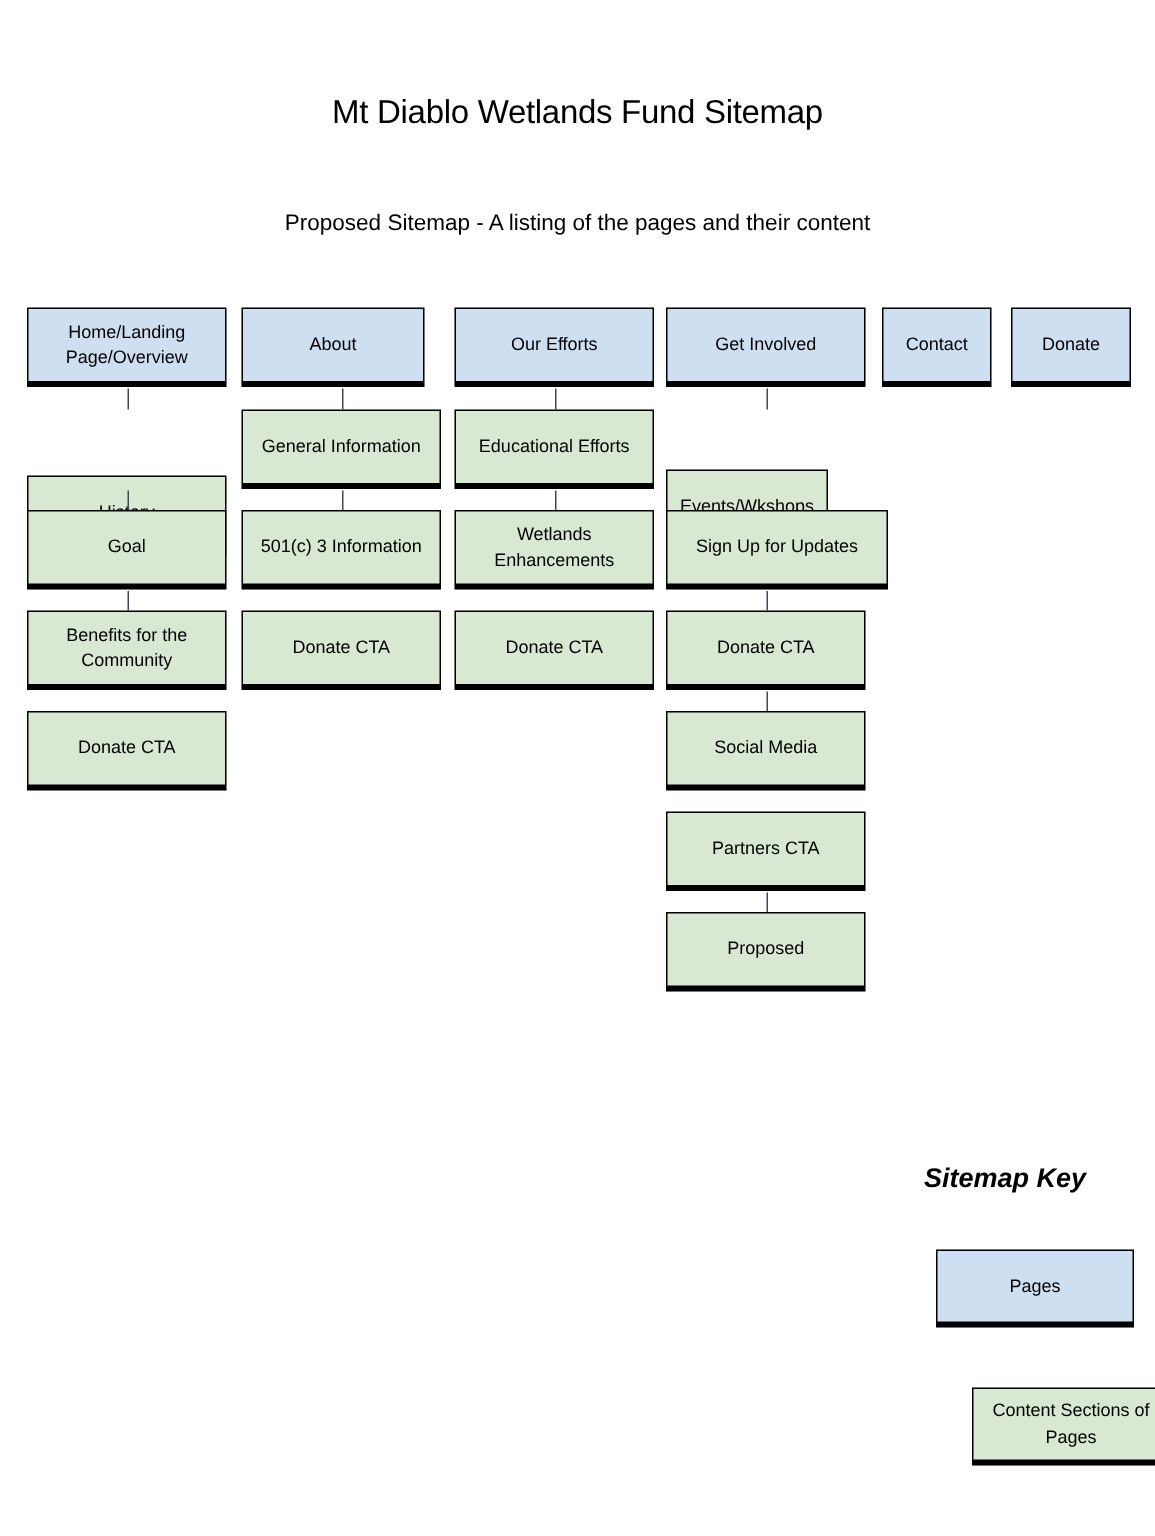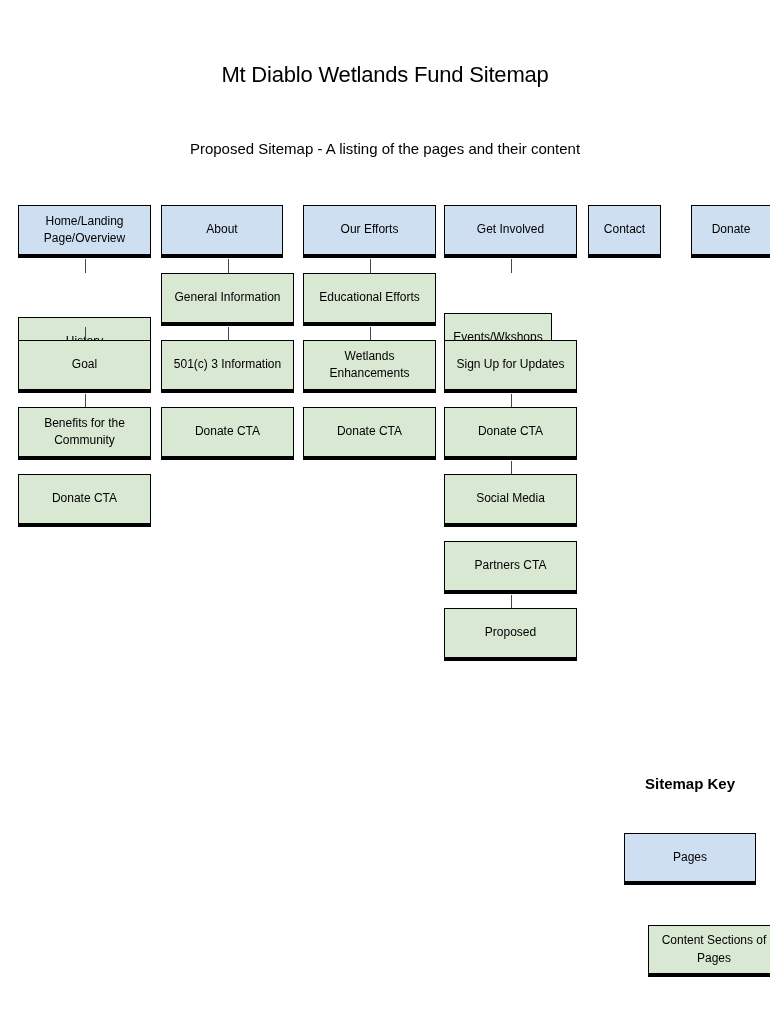--- a/index.html
+++ b/index.html
@@ -63,26 +63,27 @@
   
   .connector {
     position: absolute;
     width: 1px;
     background: #3d4a55;
   }
 
   
   #legend-title {
     position: absolute;
-    left: 624px;
+    left: 604px;
     top: 775px;
     width: 132px;
     text-align: center;
-    font-size: 15px;
+    font-size: 18px;
     font-weight: bold;
+    font-style: italic;
   }
 </style>
 </head>
 <body>
 
 <div id="page-title">Mt Diablo Wetlands Fund Sitemap</div>
 
 <div id="page-subtitle">Proposed Sitemap - A listing of the pages and their content</div>
 
 <div id="sitemap">
@@ -132,42 +133,42 @@
     <div class="node section" style="left: 303px; top: 407px; width: 133px; height: 53px;">
       <span class="node-label">Donate CTA</span>
     </div>
     <div class="node page" style="left: 444px; top: 205px; width: 133px; height: 53px;">
       <span class="node-label">Get Involved</span>
     </div>
     <div class="node section" style="left: 444px; top: 273px; width: 108px; height: 53px; margin-top: 40px;">
       <span class="node-label">Events/Wkshops</span>
     </div>
     <div class="connector" style="left: 511px; top: 259px; height: 14px;"></div>
-    <div class="node section" style="left: 444px; top: 340px; width: 133px; height: 53px;">
+    <div class="node section" style="left: 444px; top: 340px; width: 148px; height: 53px;">
       <span class="node-label">Sign Up for Updates</span>
     </div>
     <div class="node section" style="left: 444px; top: 407px; width: 133px; height: 53px;">
       <span class="node-label">Donate CTA</span>
     </div>
     <div class="connector" style="left: 511px; top: 394px; height: 13px;"></div>
     <div class="node section" style="left: 444px; top: 474px; width: 133px; height: 53px;">
       <span class="node-label">Social Media</span>
     </div>
     <div class="connector" style="left: 511px; top: 461px; height: 13px;"></div>
     <div class="node section" style="left: 444px; top: 541px; width: 133px; height: 53px;">
       <span class="node-label">Partners CTA</span>
     </div>
     <div class="node section" style="left: 444px; top: 608px; width: 133px; height: 53px;">
       <span class="node-label">Proposed</span>
     </div>
     <div class="connector" style="left: 511px; top: 595px; height: 13px;"></div>
     <div class="node page" style="left: 588px; top: 205px; width: 73px; height: 53px;">
       <span class="node-label">Contact</span>
     </div>
-    <div class="node page" style="left: 691px; top: 205px; width: 80px; height: 53px;">
+    <div class="node page" style="left: 674px; top: 205px; width: 80px; height: 53px;">
       <span class="node-label">Donate</span>
     </div>
   </div>
 
 <div id="legend-title">Sitemap Key</div>
 
 <div id="legend">
     <div class="node page" style="left: 624px; top: 833px; width: 132px; height: 52px;">
       <span class="node-label">Pages</span>
     </div>

